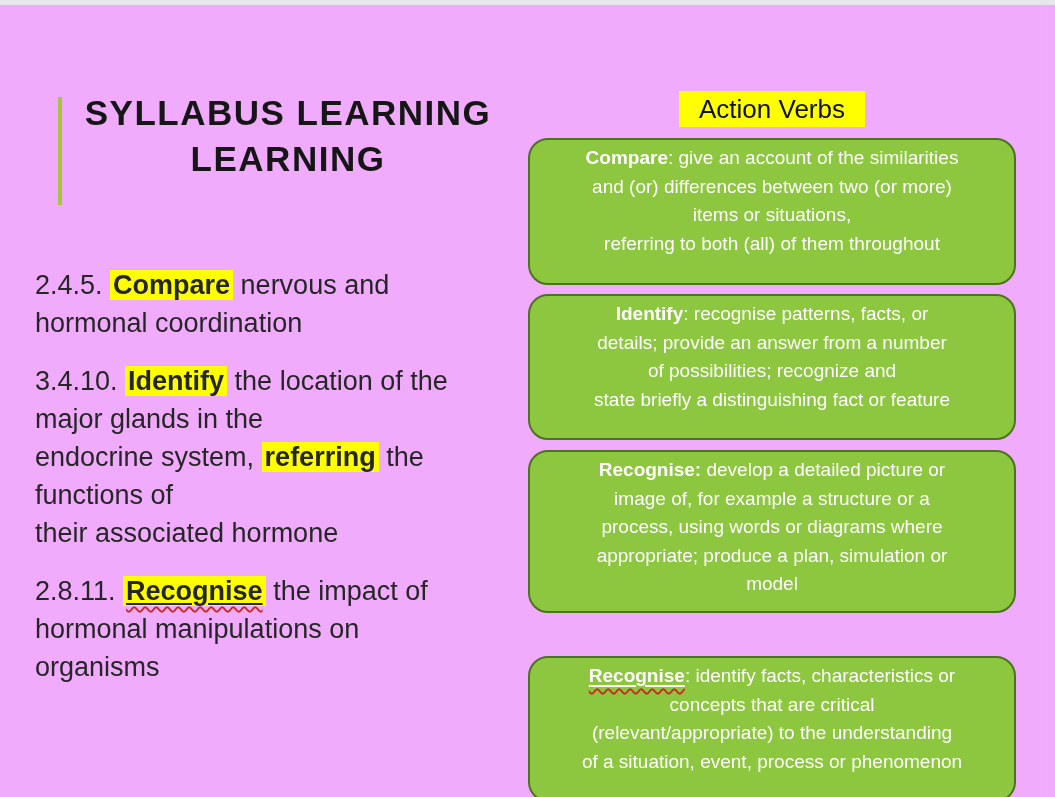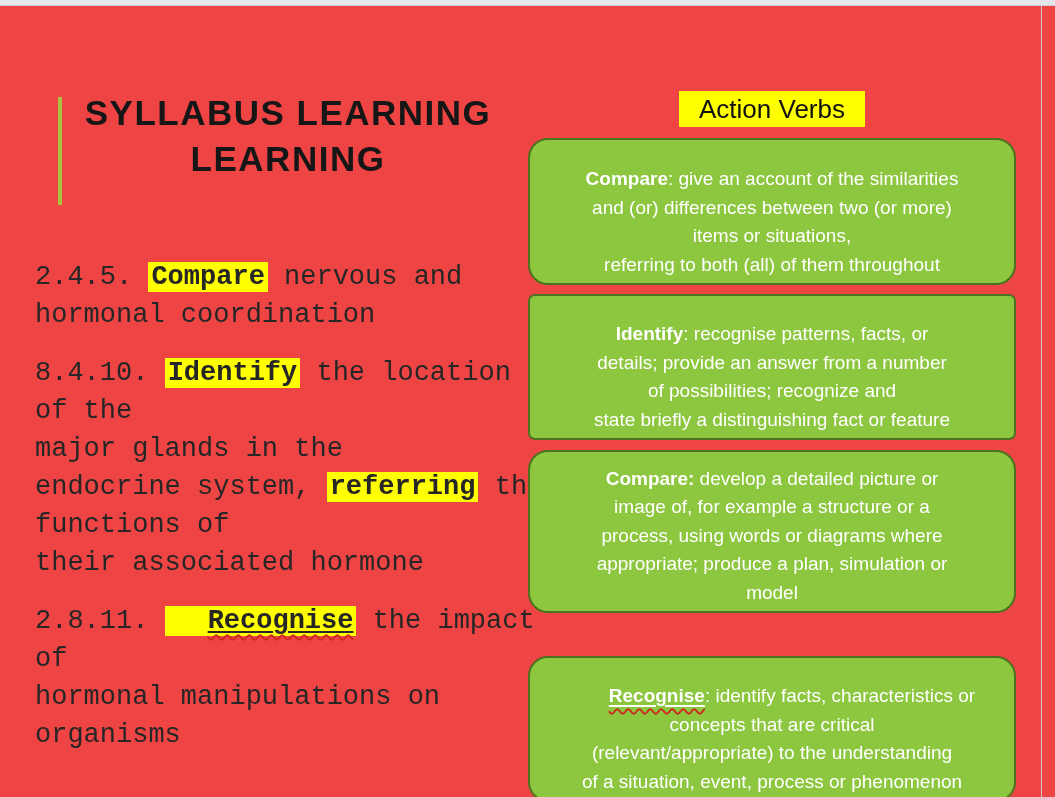--- a/index.html
+++ b/index.html
@@ -14,21 +14,21 @@
     --squiggle-red: #CC2A1E;
   }
   * { margin: 0; padding: 0; box-sizing: border-box; }
   html, body { background: #FFFFFF; }
   body { font-family: "Liberation Sans", sans-serif; }
 
   .slide {
     position: relative;
     width: 1055px;
     height: 797px;
-    background: #ef4444;
+    background: #f0abfc;
     overflow: hidden;
   }
 
   .top-strip {
     position: absolute;
     left: 0; top: 0;
     width: 100%; height: 6px;
     background: var(--strip-gray);
     border-bottom: 1px solid var(--strip-edge);
   }
@@ -54,47 +54,45 @@
     text-align: center;
     font-size: 35px;
     font-weight: 800;
     letter-spacing: 1.5px;
     line-height: 46px;
     color: #161616;
   }
 
   .outcomes {
     position: absolute;
-    left: 35px; top: 258px;
+    left: 35px; top: 266px;
     width: 510px;
     font-size: 27px;
     line-height: 38px;
     color: var(--body-text);
-    font-family: Liberation Mono, monospace;
   }
   .outcomes p {
     margin: 0 0 20px 0;
     white-space: pre-line;
   }
 
   .seg-b { font-weight: 700; }
   .seg-hl {
     background: var(--highlight-yellow);
     padding: 0 3px;
   }
   .seg-sq {
     text-decoration: underline wavy var(--squiggle-red);
     text-decoration-thickness: 1.5px;
     text-underline-offset: 6px;
   }
   .seg-ul {
     text-decoration: underline;
     text-decoration-thickness: 2px;
     text-underline-offset: 3px;
-    margin-left: 40px;
   }
 
   .action-verbs-heading {
     position: absolute;
     left: 528px; top: 94px;
     width: 488px;
     text-align: center;
     font-size: 26px;
     color: #111111;
   }
@@ -106,31 +104,31 @@
 
   .verb-box {
     position: absolute;
     left: 528px;
     width: 488px;
     background: var(--box-green);
     border: 2.5px solid var(--box-border);
     border-radius: 20px;
     color: var(--box-text);
     display: flex;
-    align-items: flex-end;
+    align-items: flex-start;
     justify-content: center;
     text-align: center;
     font-size: 19px;
     line-height: 28.5px;
     padding: 4px 20px;
     white-space: pre-line;
   }
   .verb-box .inner { width: 100%; }
   .box-compare   { top: 138px; height: 147px; }
-  .box-identify  { top: 294px; height: 146px; border-radius: 7px; }
+  .box-identify  { top: 294px; height: 146px; }
   .box-describe  { top: 450px; height: 163px; }
   .box-recognise { top: 656px; height: 146px; }
 </style>
 </head>
 <body>
 
 <div class="slide">
 
   <div class="top-strip"></div>
   <div class="right-border-line"></div>
@@ -138,21 +136,21 @@
   <div class="title-accent-line"></div>
 
   <h1 class="slide-title">
     <div>SYLLABUS LEARNING</div>
     <div>LEARNING</div>
   </h1>
 
   <div class="outcomes">
     <p><span>2.4.5. </span><span class="seg-b seg-hl">Compare</span><span> nervous and
 hormonal coordination</span></p>
-    <p><span>8.4.10. </span><span class="seg-b seg-hl">Identify</span><span> the location of the
+    <p><span>3.4.10. </span><span class="seg-b seg-hl">Identify</span><span> the location of the
 major glands in the
 endocrine system, </span><span class="seg-b seg-hl">referring</span><span> the
 functions of
 their associated hormone</span></p>
     <p><span>2.8.11. </span><span class="seg-b seg-hl seg-sq"><span class="seg-ul">Recognise</span></span><span> the impact of
 hormonal manipulations on
 organisms</span></p>
   </div>
 
   <div class="action-verbs-heading">
@@ -167,21 +165,21 @@
   </div>
 
   <div class="verb-box box-identify">
     <div class="inner"><span class="seg-b">Identify</span><span>: recognise patterns, facts, or
 details; provide an answer from a number
 of possibilities; recognize and
 state briefly a distinguishing fact or feature</span></div>
   </div>
 
   <div class="verb-box box-describe">
-    <div class="inner"><span class="seg-b">Compare:</span><span> develop a detailed picture or
+    <div class="inner"><span class="seg-b">Recognise:</span><span> develop a detailed picture or
 image of, for example a structure or a
 process, using words or diagrams where
 appropriate; produce a plan, simulation or
 model</span></div>
   </div>
 
   <div class="verb-box box-recognise">
     <div class="inner"><span class="seg-b seg-sq"><span class="seg-ul">Recognise</span></span><span>: identify facts, characteristics or
 concepts that are critical
 (relevant/appropriate) to the understanding

